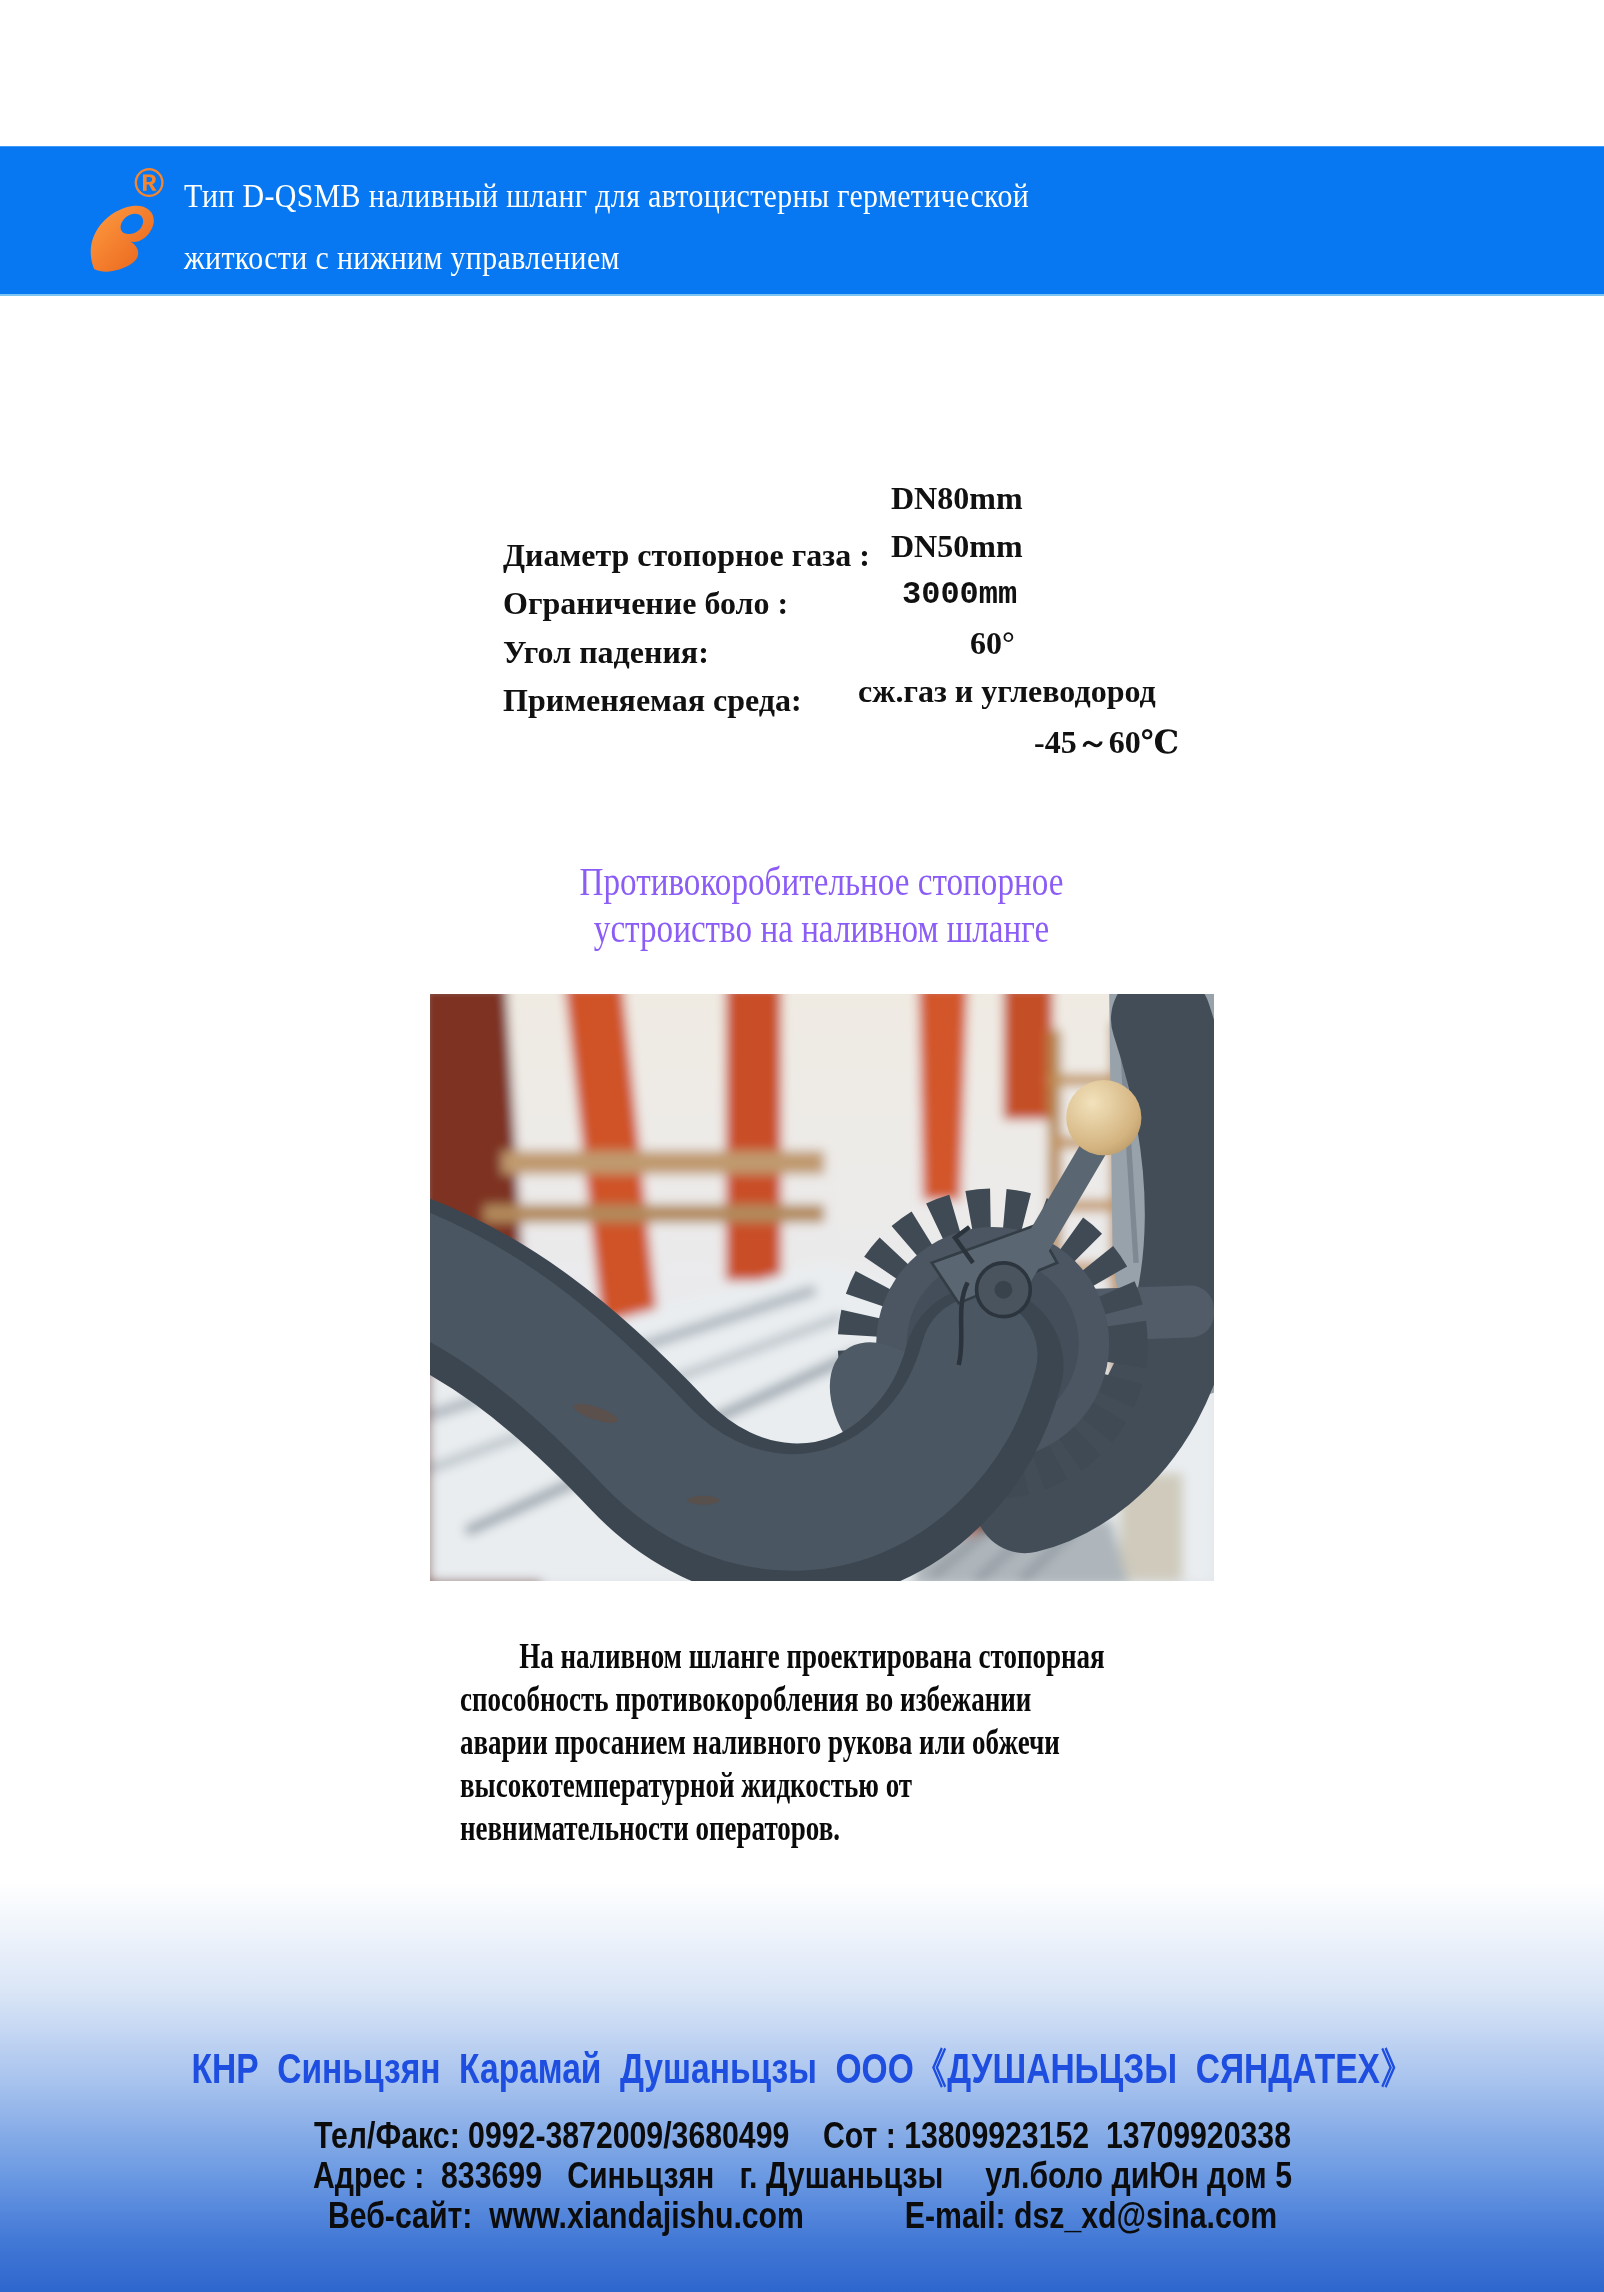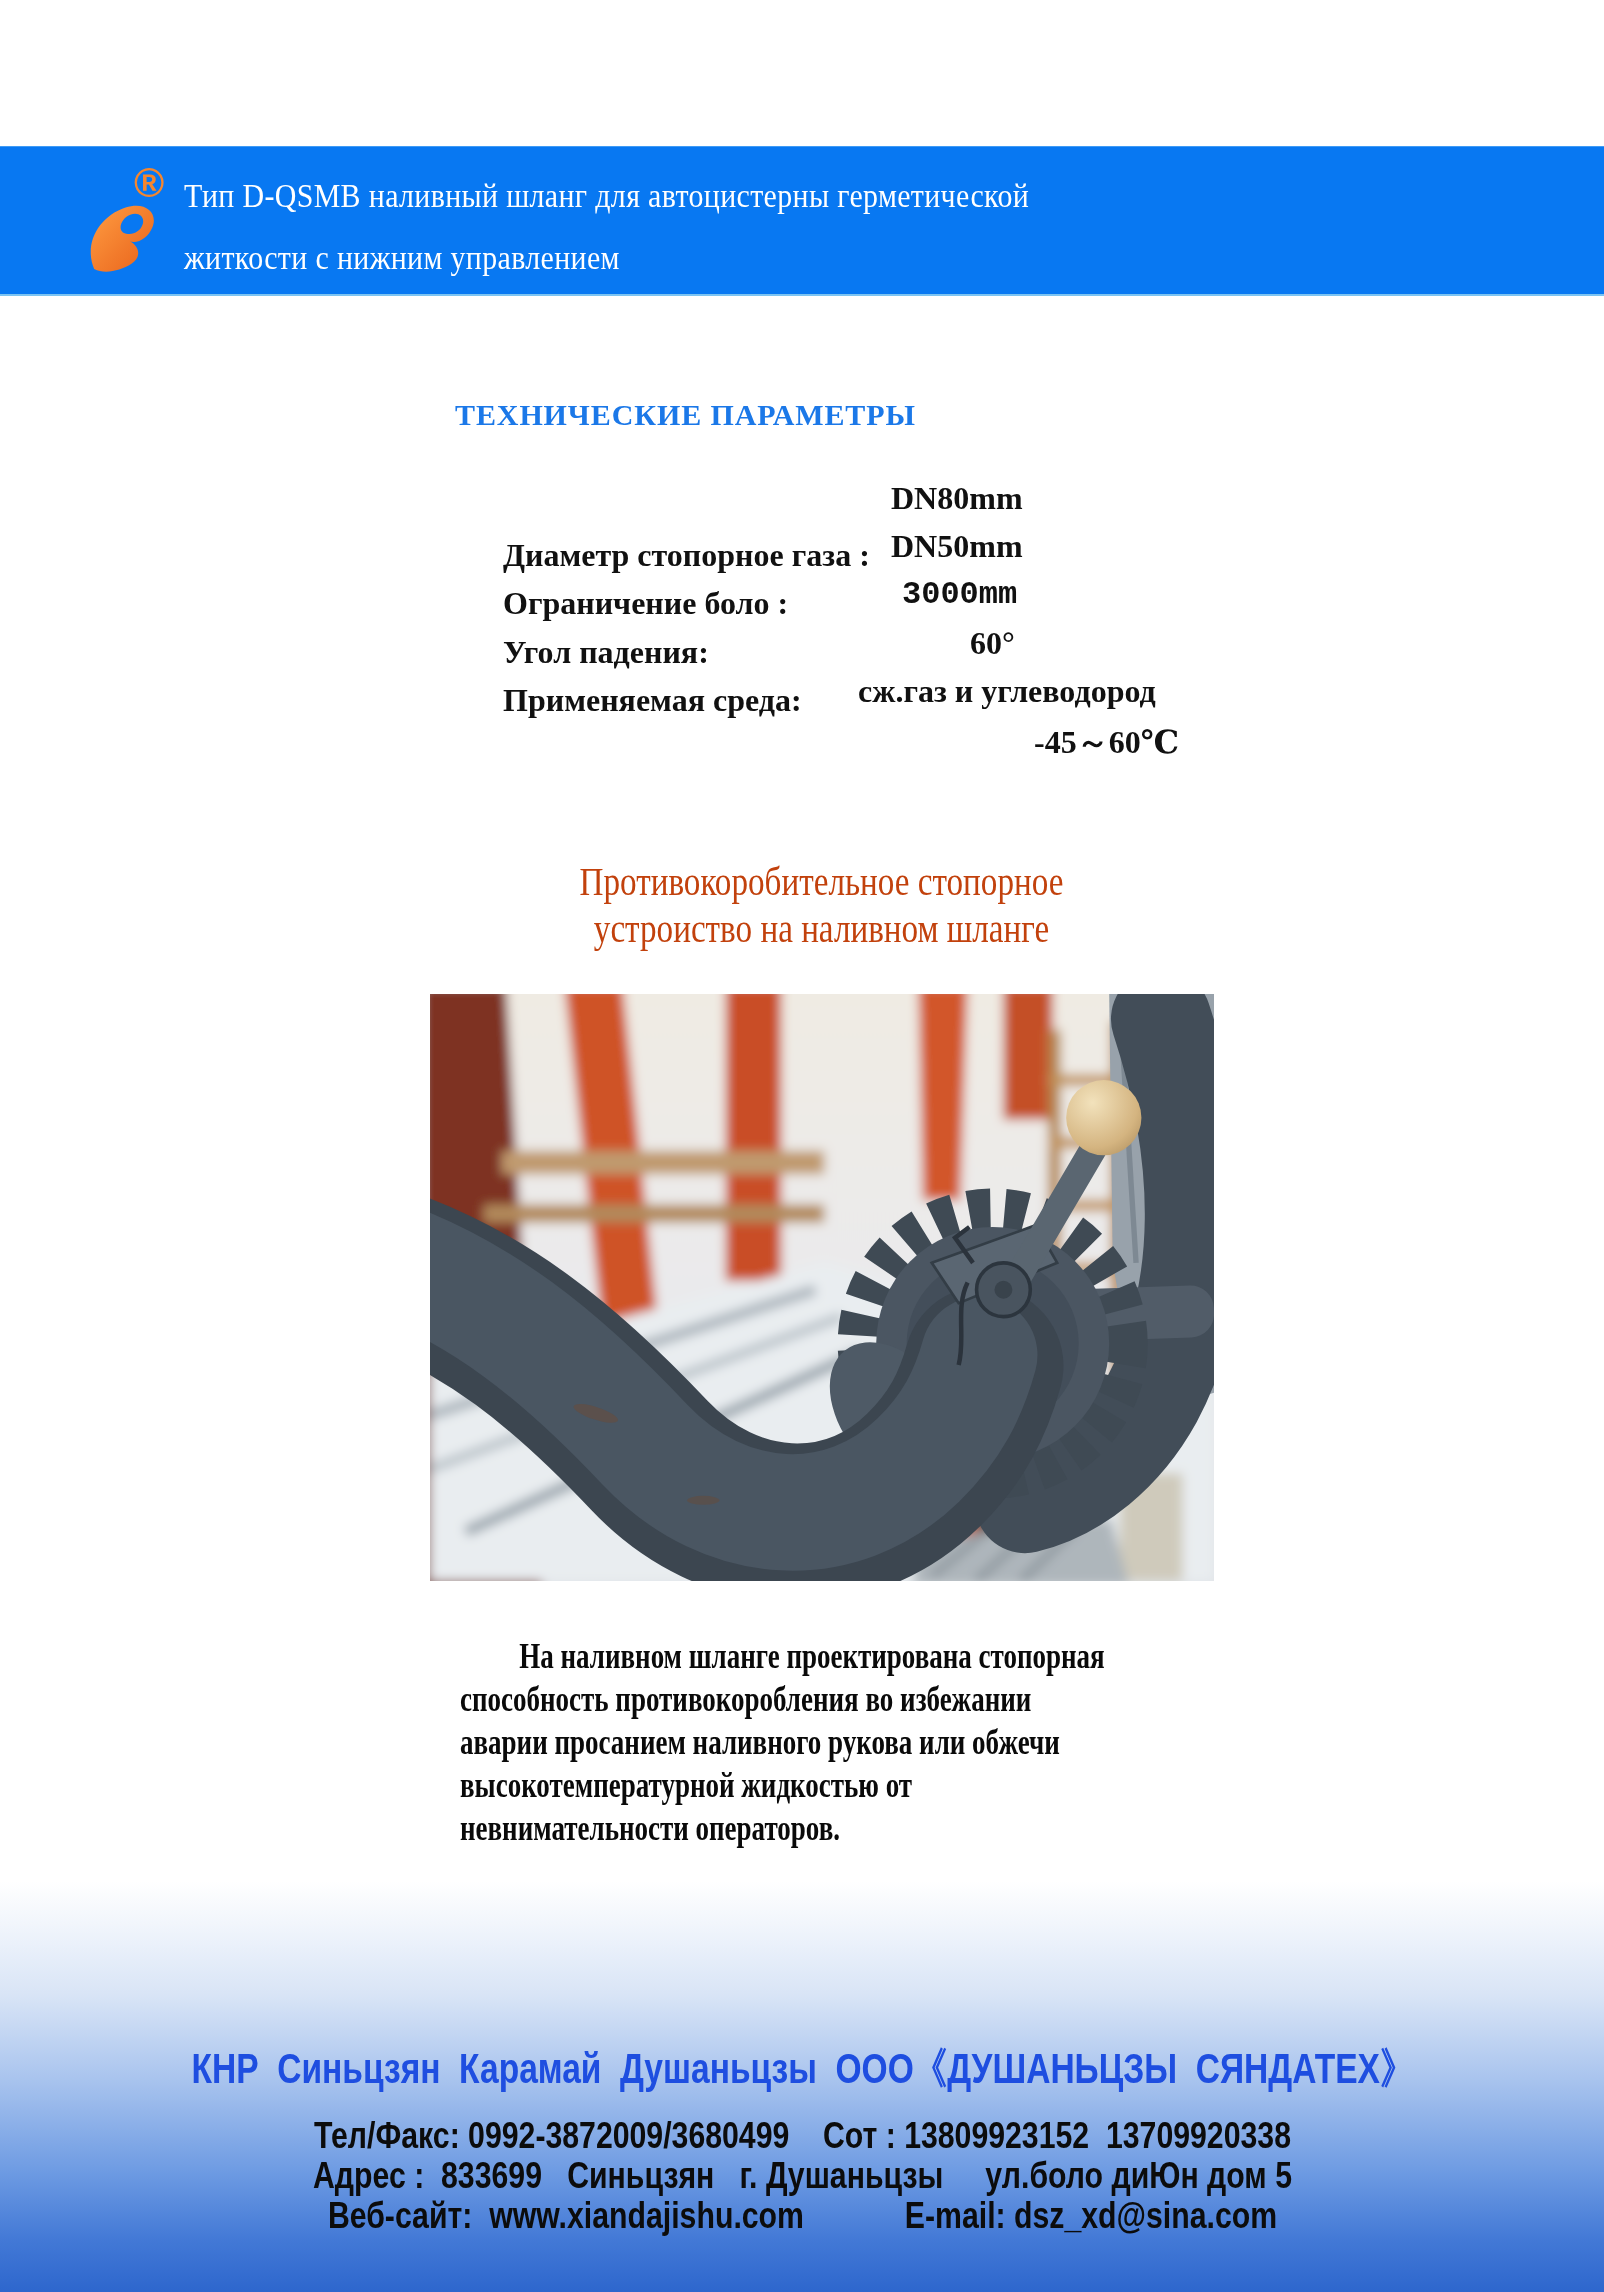--- a/index.html
+++ b/index.html
@@ -90,21 +90,20 @@
       </defs>
       <path fill="url(#lg-orange)" fill-rule="evenodd" d="M14,100 C-2,62 20,20 62,6 C92,-4 112,14 103,36 C97,51 83,61 69,58 C84,66 86,82 71,92 C54,103 30,108 14,100 Z
            M58,44 C70,50 84,44 88,32 C92,20 82,12 69,17 C56,22 50,38 58,44 Z"></path>
     </svg>
     <div class="reg-mark">®</div>
     <div class="title-l1">Тип D-QSMB наливный шланг для автоцистерны герметической</div>
     <div class="title-l2">житкости с нижним управлением</div>
   </div>
 
   <div class="tech">
-    <div class="params-heading" style="color:#1b78e8">ТЕХНИЧЕСКИЕ ПАРАМЕТРЫ</div>
 
     <div class="p-row row0">
       <span class="p-value">DN80mm</span>
     </div>
     <div class="p-row row1">
       <span class="p-label">Диаметр стопорное газа :</span>
       <span class="p-value">DN50mm</span>
     </div>
     <div class="p-row row2">
       <span class="p-label">Ограничение боло :</span>
@@ -116,21 +115,21 @@
     </div>
     <div class="p-row row4">
       <span class="p-label">Применяемая среда:</span>
       <span class="p-value">сж.газ и углеводород</span>
     </div>
     <div class="p-row row5">
       <span class="p-value">-45～60℃</span>
     </div>
   </div>
 
-  <div class="subtitle" style="color:#c2410c">
+  <div class="subtitle" style="color:#8b5cf6">
     <div class="sub-line">Противокоробительное стопорное</div>
     <div class="sub-line">устроиство на наливном шланге</div>
   </div>
 
   <div class="photo">
     <svg viewBox="0 0 875 655" width="784" height="587">
       <defs>
         <linearGradient id="sky" x1="0" y1="0" x2="0" y2="1">
           <stop offset="0" stop-color="#f0ebe2"></stop>
             <stop offset=".5" stop-color="#eaeaec"></stop>

